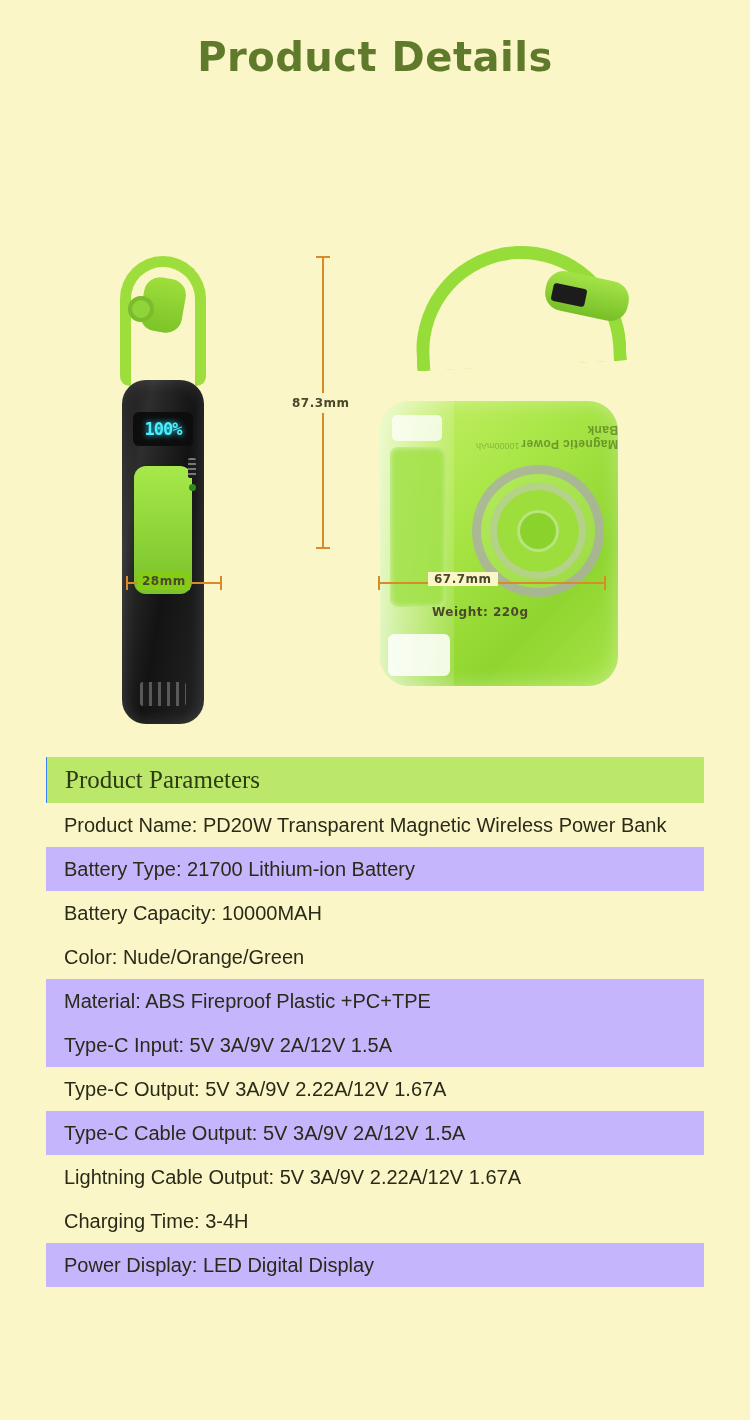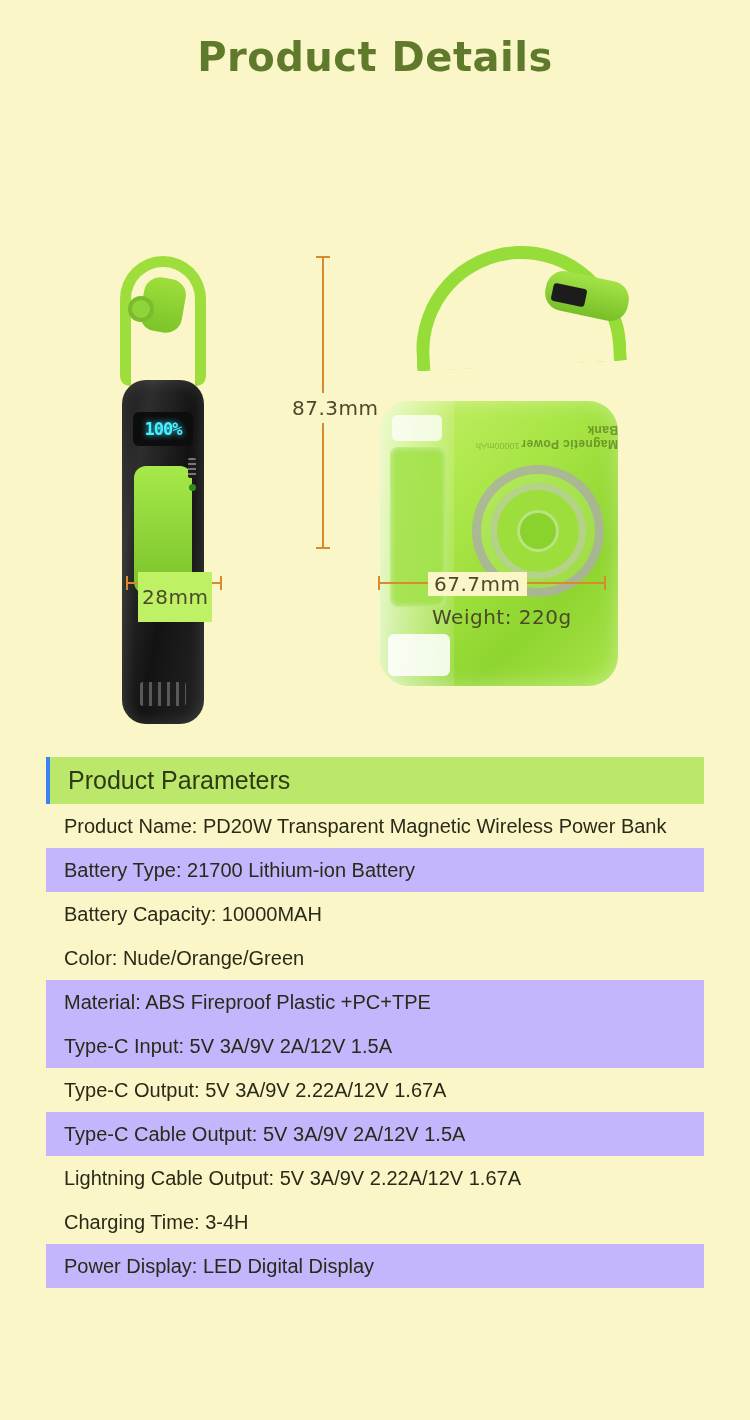--- a/index.html
+++ b/index.html
@@ -273,22 +273,22 @@
     top: 40px;
     color: rgba(60,90,20,0.35);
     font-size: 9px;
     transform: rotate(180deg);
   }
 
   
   .dim-label {
     position: absolute;
     font-family: "DejaVu Sans", sans-serif;
-    font-size: 20px;
-    font-weight: normal;
+    font-size: 12px;
+    font-weight: bold;
     color: #4a4a2a;
     letter-spacing: 0.5px;
   }
   .v-line {
     position: absolute;
     width: 2px;
     background: #d98a2b;
   }
   .v-cap {
     position: absolute;
@@ -313,21 +313,22 @@
     position: absolute;
     left: 46px;
     top: 757px;
     width: 658px;
   }
   .params-header {
     background: #bbe86a;
     color: #2f3a15;
     font-size: 25px;
     padding: 9px 0 9px 18px;
-    border-left: 4px solid #3b82f6;
+    border-left: 1px solid #3b82f6;
+    font-family: Liberation Serif, serif;
   }
   .param-row {
     font-size: 20px;
     color: #2a2a18;
     padding: 11px 0 11px 18px;
     line-height: 1.1;
   }
   .param-row.alt {
     background: #c4b5fd;
   }
@@ -350,21 +351,21 @@
       <div class="side-green-panel"></div>
       <div class="side-vents"></div>
       <div class="side-dot"></div>
       <div class="side-ridges"></div>
     </div>
   </div>
 
   <div class="h-line" style="left:126px; top:494px; width:96px;"></div>
   <div class="h-cap" style="left:126px; top:488px;"></div>
   <div class="h-cap" style="left:220px; top:488px;"></div>
-  <div class="dim-label" style="left:138px; top:484px; background:#bef264; padding:13px 4px;">28mm</div>
+  <div class="dim-label" style="left:138px; top:484px; background:#84cc16; padding:2px 4px;">28mm</div>
 
   <div class="front-unit">
     <div class="front-cable"></div>
     <div class="front-plug"></div>
     <div class="front-plug-tip"></div>
     <div class="front-body">
       <div class="front-clear-strip"></div>
       <div class="front-inner-module"></div>
       <div class="front-top-chip"></div>
       <div class="front-bottom-chip"></div>

